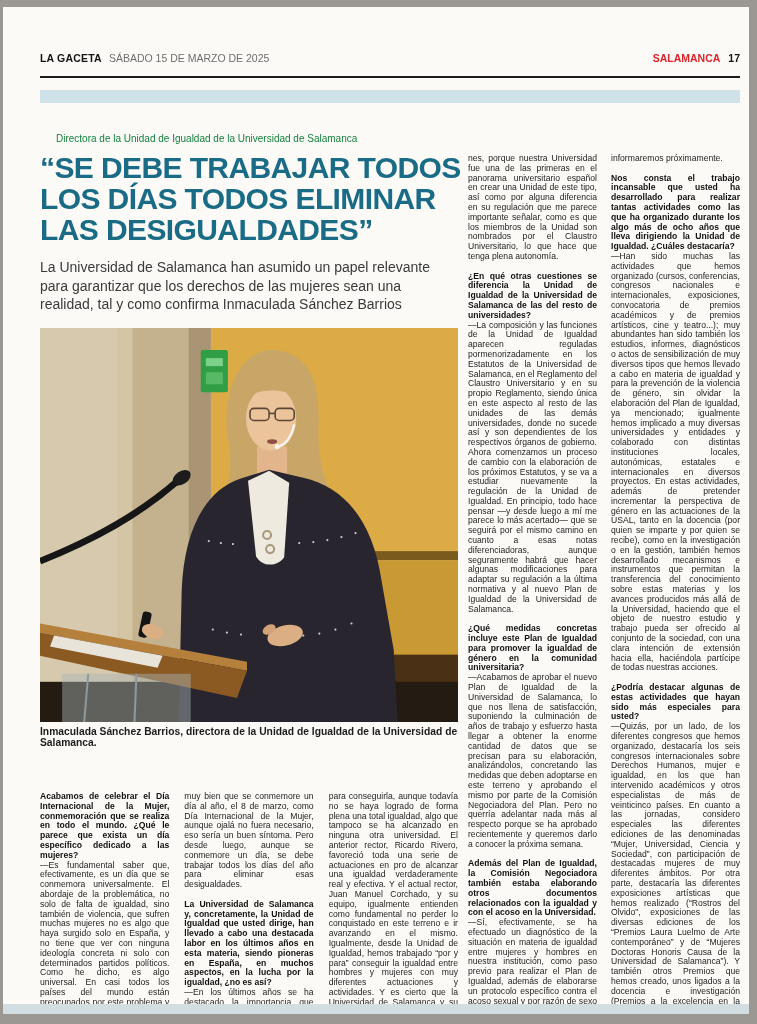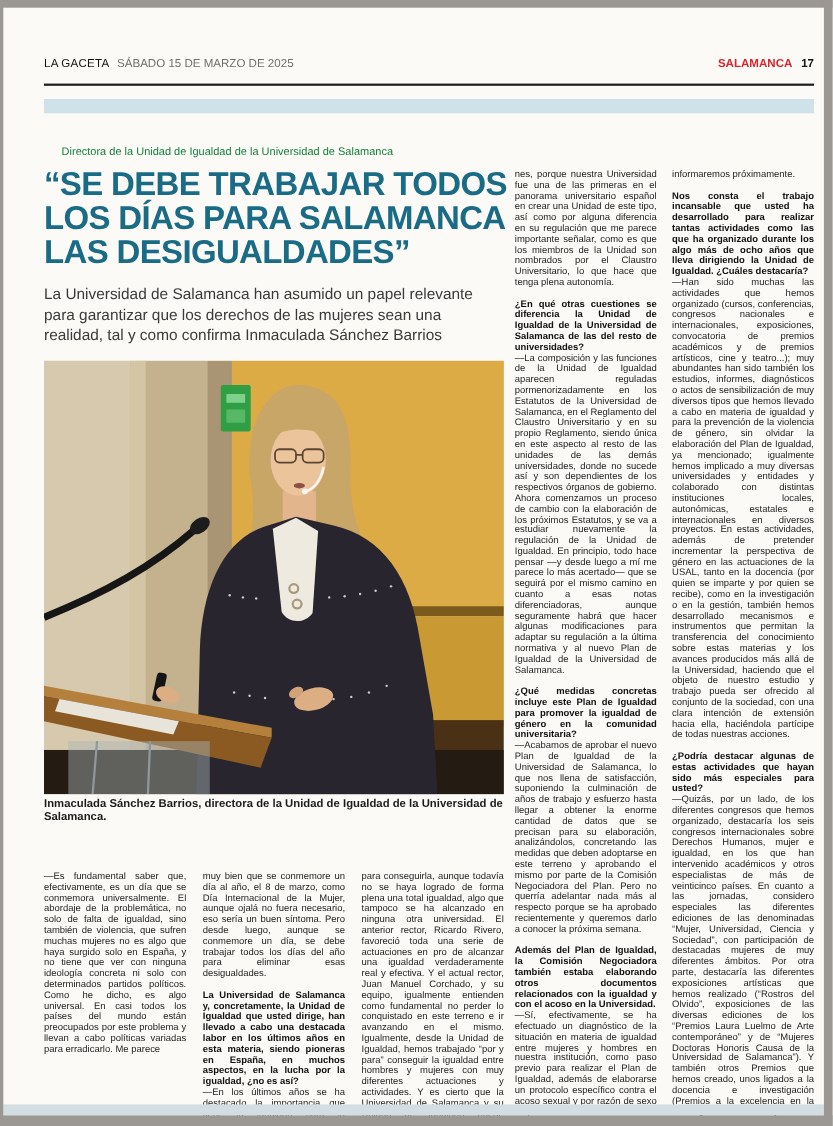--- a/index.html
+++ b/index.html
@@ -6,21 +6,21 @@
   body{background:#8e8a85;font-family:"Liberation Sans",sans-serif;}
   .page{position:relative;width:757px;height:1024px;background:#fbfaf7;overflow:hidden;}
   .edge{position:absolute;background:#9b9792;}
   .edge-top{left:0;top:0;width:757px;height:7px;}
   .edge-right{right:0;top:0;width:8px;height:1024px;}
   .edge-left{left:0;top:0;width:3px;height:1024px;}
   .edge-bottom{left:0;top:1014px;width:757px;height:10px;}
   .bottom-blue{position:absolute;left:3px;top:1004px;width:746px;height:10px;background:#d3dee3;}
 
   .paper-header{position:absolute;left:40px;top:52px;width:700px;display:flex;justify-content:space-between;align-items:baseline;font-size:10.5px;}
-  .brand{font-weight:normal;color:#141414;letter-spacing:.2px;}
+  .brand{font-weight:bold;color:#141414;letter-spacing:.2px;}
   .date{color:#6f6f6f;margin-left:7px;font-weight:normal;}
   .section{font-weight:bold;color:#d9252b;text-align:right;}
   .pagenum{font-weight:bold;color:#141414;margin-left:8px;margin-top:16px;}
   .rule{position:absolute;left:40px;top:76px;width:700px;height:2px;background:#1c1c1c;}
   .band{position:absolute;left:40px;top:90px;width:700px;height:13px;background:#cfe2ea;}
 
   .byline-name{position:absolute;left:40px;top:112px;width:418px;font-size:17px;font-weight:bold;color:#111;}
   .byline-role{position:absolute;left:56px;top:133px;width:418px;font-size:10px;color:#15803d;}
   .headline{position:absolute;left:40px;top:152px;width:424px;font-size:30px;line-height:31px;font-weight:bold;color:#1a6b85;letter-spacing:-0.6px;}
   .standfirst{position:absolute;left:40px;top:258px;width:412px;font-size:14px;line-height:18.5px;color:#3a3a3a;}
@@ -46,21 +46,21 @@
       <span class="brand">LA GACETA</span><span class="date">SÁBADO 15 DE MARZO DE 2025</span>
     </div>
     <div>
       <span class="section">SALAMANCA</span><span class="pagenum">17</span>
     </div>
   </div>
   <div class="rule"></div>
   <div class="band"></div>
 
   <div class="byline-role">Directora de la Unidad de Igualdad de la Universidad de Salamanca</div>
-  <h1 class="headline" style="margin:0;">“SE DEBE TRABAJAR TODOS LOS DÍAS PARA SALAMANCA LAS DESIGUALDADES”</h1>
+  <h1 class="headline" style="margin:0;">“SE DEBE TRABAJAR TODOS LOS DÍAS TODOS ELIMINAR LAS DESIGUALDADES”</h1>
   <div class="standfirst">La Universidad de Salamanca han asumido un papel relevante para garantizar que los derechos de las mujeres sean una realidad, tal y como confirma Inmaculada Sánchez Barrios</div>
 
   <div class="photo">
     <svg viewBox="0 0 416 392" preserveAspectRatio="none">
 
       <rect x="0" y="0" width="416" height="392" fill="#d6c9ad"></rect>
       <rect x="170" y="0" width="246" height="228" fill="#dcab45"></rect>
       <rect x="170" y="222" width="246" height="9" fill="#7b5a1e"></rect>
       <rect x="170" y="231" width="246" height="100" fill="#c99a33"></rect>
       <rect x="170" y="325" width="246" height="67" fill="#4a3015"></rect>
@@ -134,20 +134,21 @@
         <path d="M0 232 C 55 210, 98 186, 136 153" fill="none" stroke="#161616" stroke-width="6.5"></path>
         <ellipse cx="141" cy="149" rx="10" ry="6.5" fill="#1c1c1c" transform="rotate(-35 141 149)"></ellipse>
       </g>
     </svg>
   </div>
 
   <div class="caption">Inmaculada Sánchez Barrios, directora de la Unidad de Igualdad de la Universidad de Salamanca.</div>
 
   <div class="bottom-cols">
     <div class="bodycol">
+      <p class="q first">Acabamos de celebrar el Día Internacional de la Mujer, conmemoración que se realiza en todo el mundo. ¿Qué le parece que exista un día específico dedicado a las mujeres?</p>
       <p>—Es fundamental saber que, efectivamente, es un día que se conmemora universalmente. El abordaje de la problemática, no solo de falta de igualdad, sino también de violencia, que sufren muchas mujeres no es algo que haya surgido solo en España, y no tiene que ver con ninguna ideología concreta ni solo con determinados partidos políticos. Como he dicho, es algo universal. En casi todos los países del mundo están preocupados por este problema y llevan a cabo políticas variadas para erradicarlo. Me parece</p>
     </div>
     <div class="bodycol">
       <p>muy bien que se conmemore un día al año, el 8 de marzo, como Día Internacional de la Mujer, aunque ojalá no fuera necesario, eso sería un buen síntoma. Pero desde luego, aunque se conmemore un día, se debe trabajar todos los días del año para eliminar esas desigualdades.</p>
       <p class="q">La Universidad de Salamanca y, concretamente, la Unidad de Igualdad que usted dirige, han llevado a cabo una destacada labor en los últimos años en esta materia, siendo pioneras en España, en muchos aspectos, en la lucha por la igualdad, ¿no es así?</p>
       <p>—En los últimos años se ha destacado la importancia que tiene la igualdad para la Universidad de Salamanca y se ha trabajado especialmente</p>
     </div>
     <div class="bodycol">
       <p>para conseguirla, aunque todavía no se haya logrado de forma plena una total igualdad, algo que tampoco se ha alcanzado en ninguna otra universidad. El anterior rector, Ricardo Rivero, favoreció toda una serie de actuaciones en pro de alcanzar una igualdad verdaderamente real y efectiva. Y el actual rector, Juan Manuel Corchado, y su equipo, igualmente entienden como fundamental no perder lo conquistado en este terreno e ir avanzando en el mismo. Igualmente, desde la Unidad de Igualdad, hemos trabajado “por y para” conseguir la igualdad entre hombres y mujeres con muy diferentes actuaciones y actividades. Y es cierto que la Universidad de Salamanca y su Unidad de Igualdad puede decirse que son “pioneras”. Lo son, entre otras razo-</p>
     </div>

